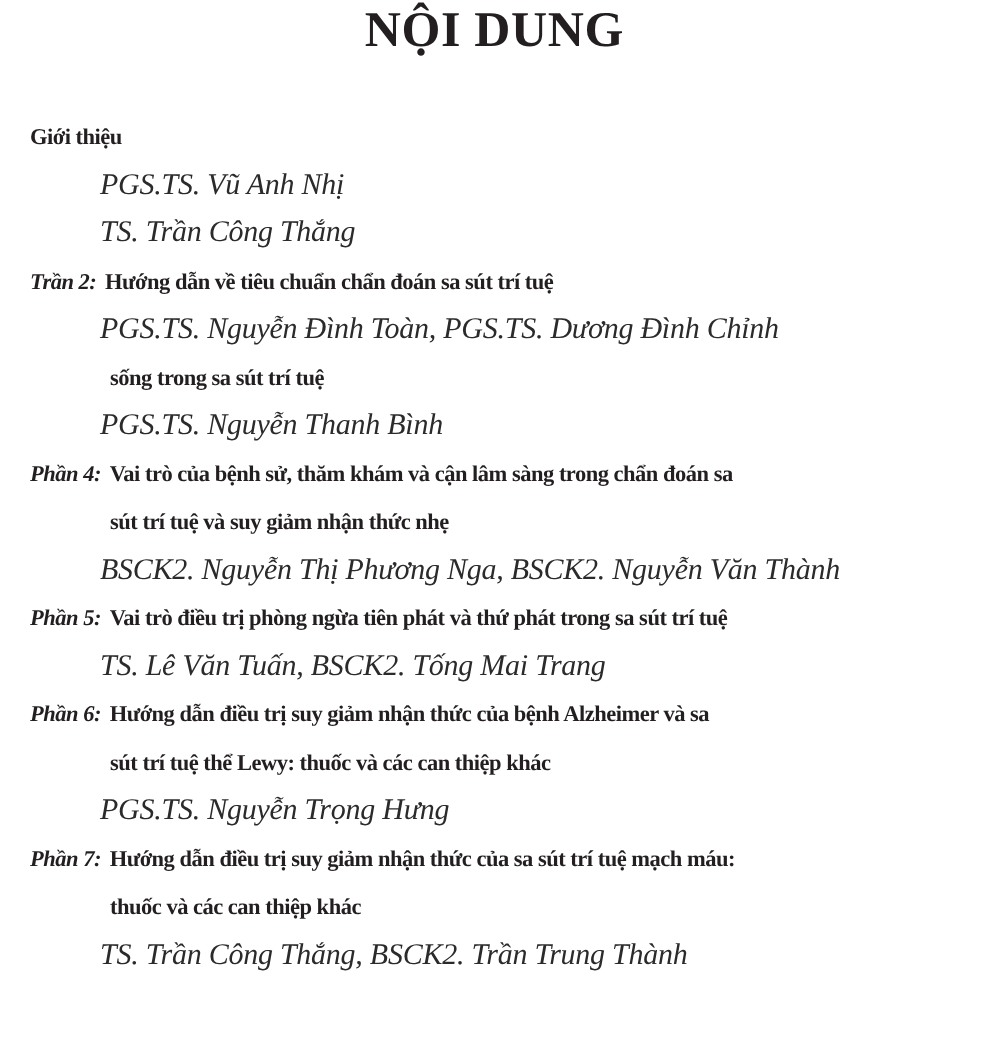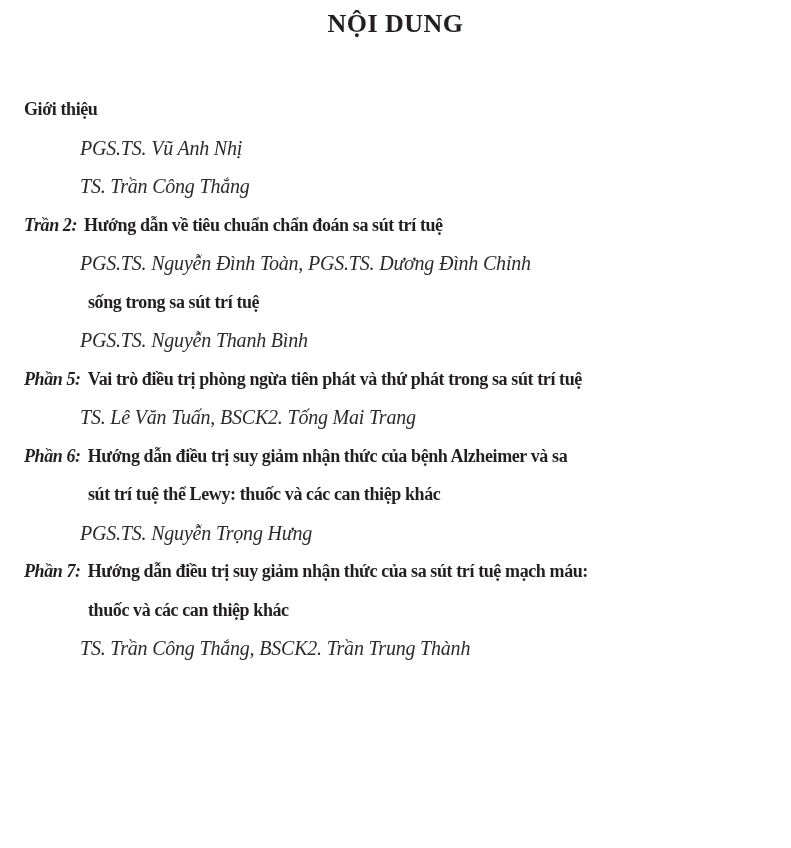--- a/index.html
+++ b/index.html
@@ -13,21 +13,21 @@
   .page {
     width: 791px;
     height: 848px;
     box-sizing: border-box;
     padding-top: 6px;
     font-family: "Liberation Serif", serif;
     color: #231f20;
   }
   .doc-title {
     text-align: center;
-    font-size: 26px;
+    font-size: 40px;
     font-weight: bold;
     line-height: 36px;
     letter-spacing: 0.5px;
     color: #231f20;
   }
   .toc {
     margin-top: 48px;
     padding-left: 24px;
     padding-right: 10px;
   }
@@ -47,21 +47,21 @@
   .part-label:empty {
     display: none;
   }
   .heading.cont {
     padding-left: 64px;
   }
   .heading.cont:empty {
     display: none;
   }
   .authors {
-    font-size: 20px;
+    font-size: 24px;
     font-style: italic;
     font-weight: normal;
     line-height: 38.5px;
     padding-left: 56px;
     letter-spacing: -0.2px;
     white-space: nowrap;
     color: #2b2b2b;
   }
 </style>
 </head>
@@ -88,20 +88,25 @@
       <div class="heading"><span class="part-label">Trần 2:</span><span>Hướng dẫn về tiêu chuẩn chẩn đoán sa sút trí tuệ</span></div>
 
       <div class="authors">PGS.TS. Nguyễn Đình Toàn, PGS.TS. Dương Đình Chỉnh</div>
     </div>
 
     <div class="entry">
       <div class="heading cont">sống trong sa sút trí tuệ</div>
       <div class="authors">PGS.TS. Nguyễn Thanh Bình</div>
     </div>
 
+    <div class="entry">
+      <div class="heading"><span class="part-label">Phần 4:</span><span>Vai trò của bệnh sử, thăm khám và cận lâm sàng trong chẩn đoán sa</span></div>
+      <div class="heading cont">sút trí tuệ và suy giảm nhận thức nhẹ</div>
+      <div class="authors">BSCK2. Nguyễn Thị Phương Nga, BSCK2. Nguyễn Văn Thành</div>
+    </div>
 
     <div class="entry">
       <div class="heading"><span class="part-label">Phần 5:</span><span>Vai trò điều trị phòng ngừa tiên phát và thứ phát trong sa sút trí tuệ</span></div>
 
       <div class="authors">TS. Lê Văn Tuấn, BSCK2. Tống Mai Trang</div>
     </div>
 
     <div class="entry">
       <div class="heading"><span class="part-label">Phần 6:</span><span>Hướng dẫn điều trị suy giảm nhận thức của bệnh Alzheimer và sa</span></div>
       <div class="heading cont">sút trí tuệ thể Lewy: thuốc và các can thiệp khác</div>

